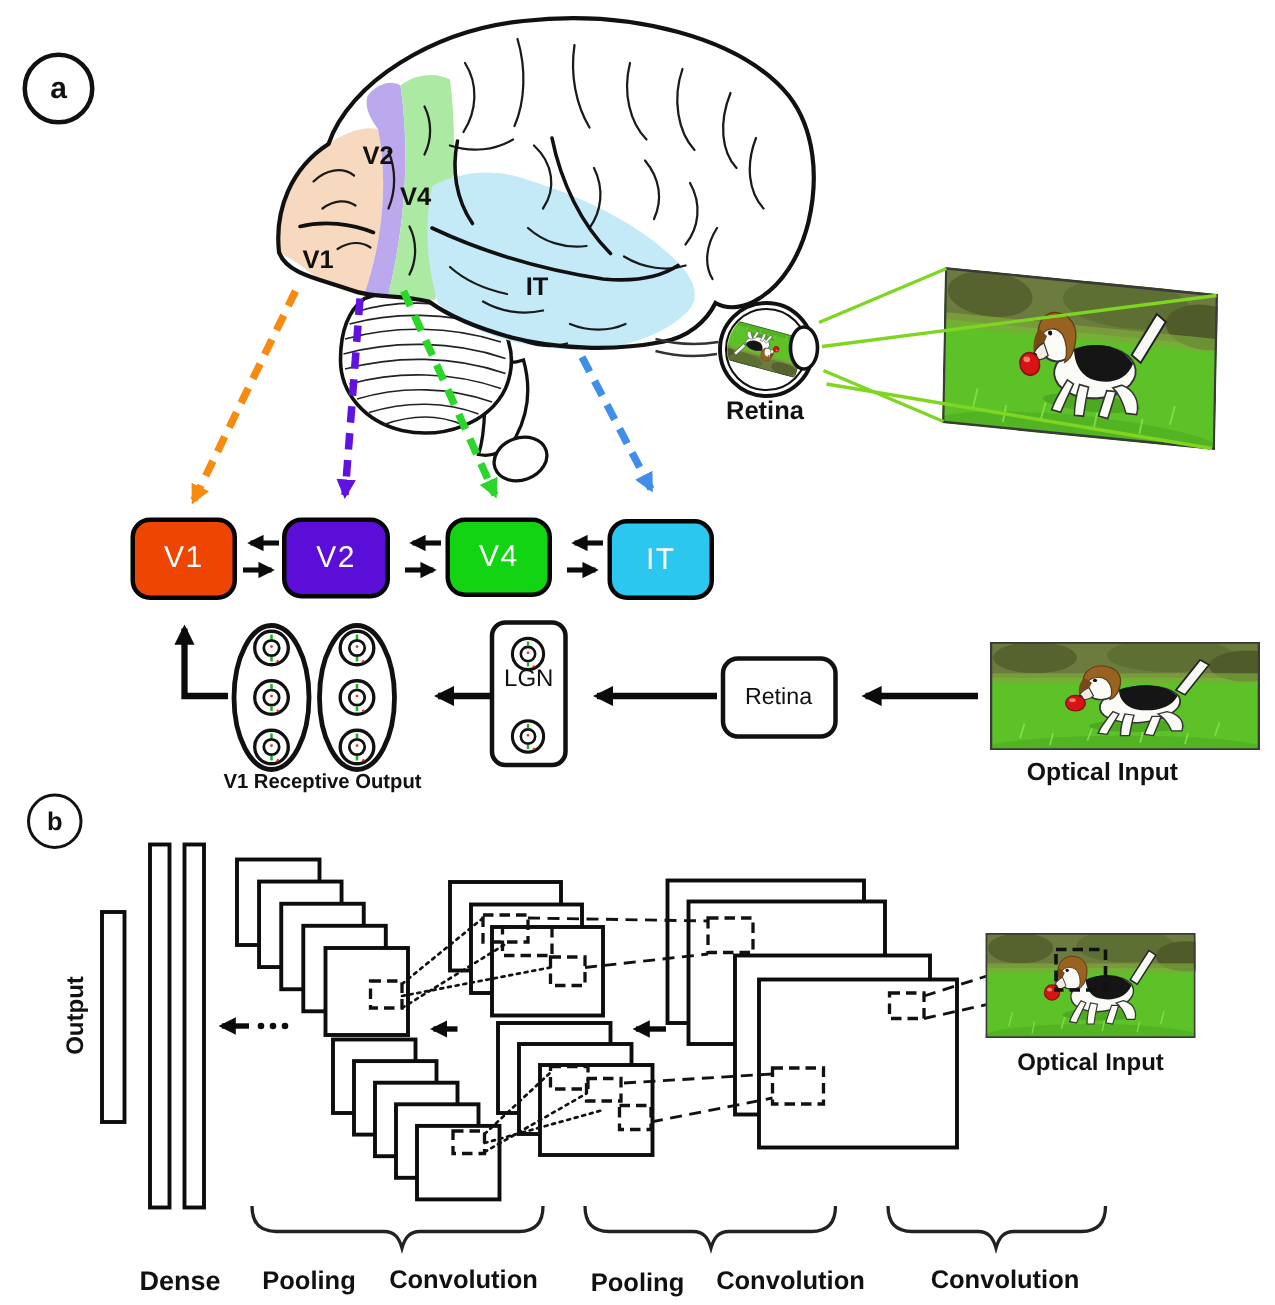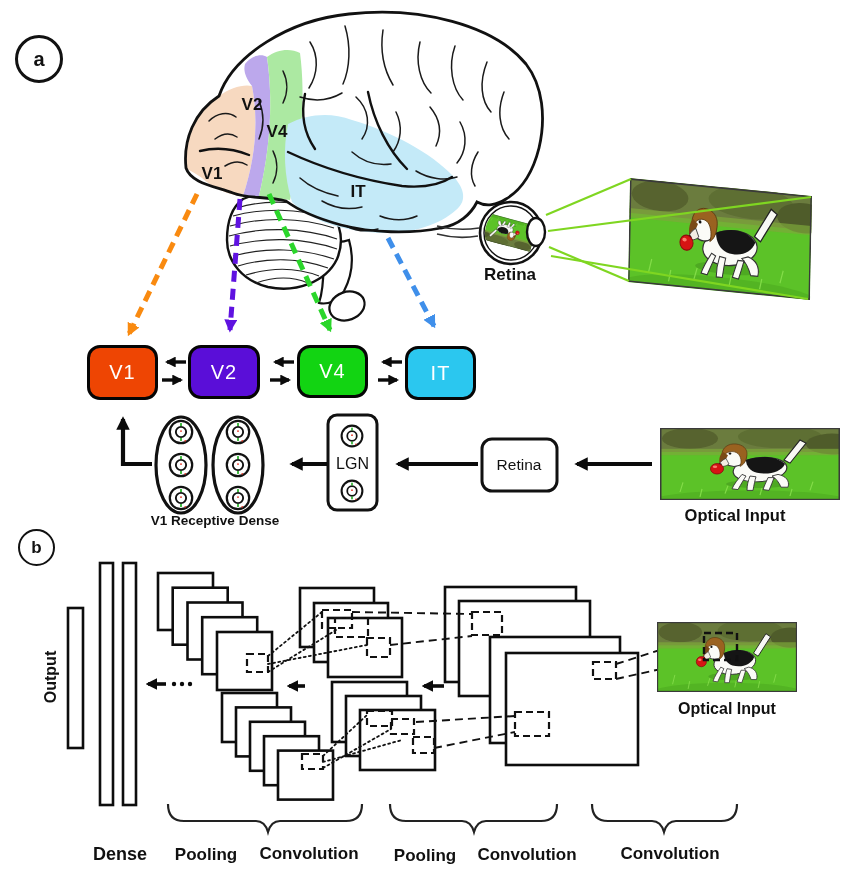--- a/index.html
+++ b/index.html
@@ -329,23 +329,23 @@
 <div class="vbox" style="left: 188px; top: 345px; width: 66px; height: 48px; background: rgb(90, 14, 216);">
   <span>V2</span>
 </div>
 <div class="vbox" style="left: 297px; top: 345px; width: 65px; height: 47px; background: rgb(18, 212, 18);">
   <span>V4</span>
 </div>
 <div class="vbox" style="left: 405px; top: 346px; width: 65px; height: 48px; background: rgb(43, 199, 239);">
   <span>IT</span>
 </div>
 
-<div class="lbl" style="left:352.5px;top:464px;font-size:16px;font-weight:normal;">LGN</div>
+<div class="lbl" style="left:352.5px;top:453px;font-size:16px;font-weight:normal;">LGN</div>
 <div class="lbl" style="left:519px;top:465px;font-size:15.5px;font-weight:normal;">Retina</div>
-<div class="lbl" style="left:215px;top:521px;font-size:13.5px;">V1 Receptive Dense</div>
+<div class="lbl" style="left:215px;top:521px;font-size:13.5px;">V1 Receptive Output</div>
 <div class="lbl" style="left:735px;top:515px;font-size:16.5px;">Optical Input</div>
 
 <div class="lbl" style="left:51px;top:677px;font-size:16px;transform:translate(-50%,-50%) rotate(-90deg);">Output</div>
 <div class="lbl" style="left:120px;top:854px;font-size:18px;">Dense</div>
 <div class="lbl" style="left:206px;top:854px;font-size:17px;">Pooling</div>
 <div class="lbl" style="left:309px;top:853px;font-size:17px;">Convolution</div>
 <div class="lbl" style="left:425px;top:855px;font-size:17px;">Pooling</div>
 <div class="lbl" style="left:527px;top:854px;font-size:17px;">Convolution</div>
 <div class="lbl" style="left:670px;top:853px;font-size:17px;">Convolution</div>
 <div class="lbl" style="left:727px;top:709px;font-size:16px;">Optical Input</div>

